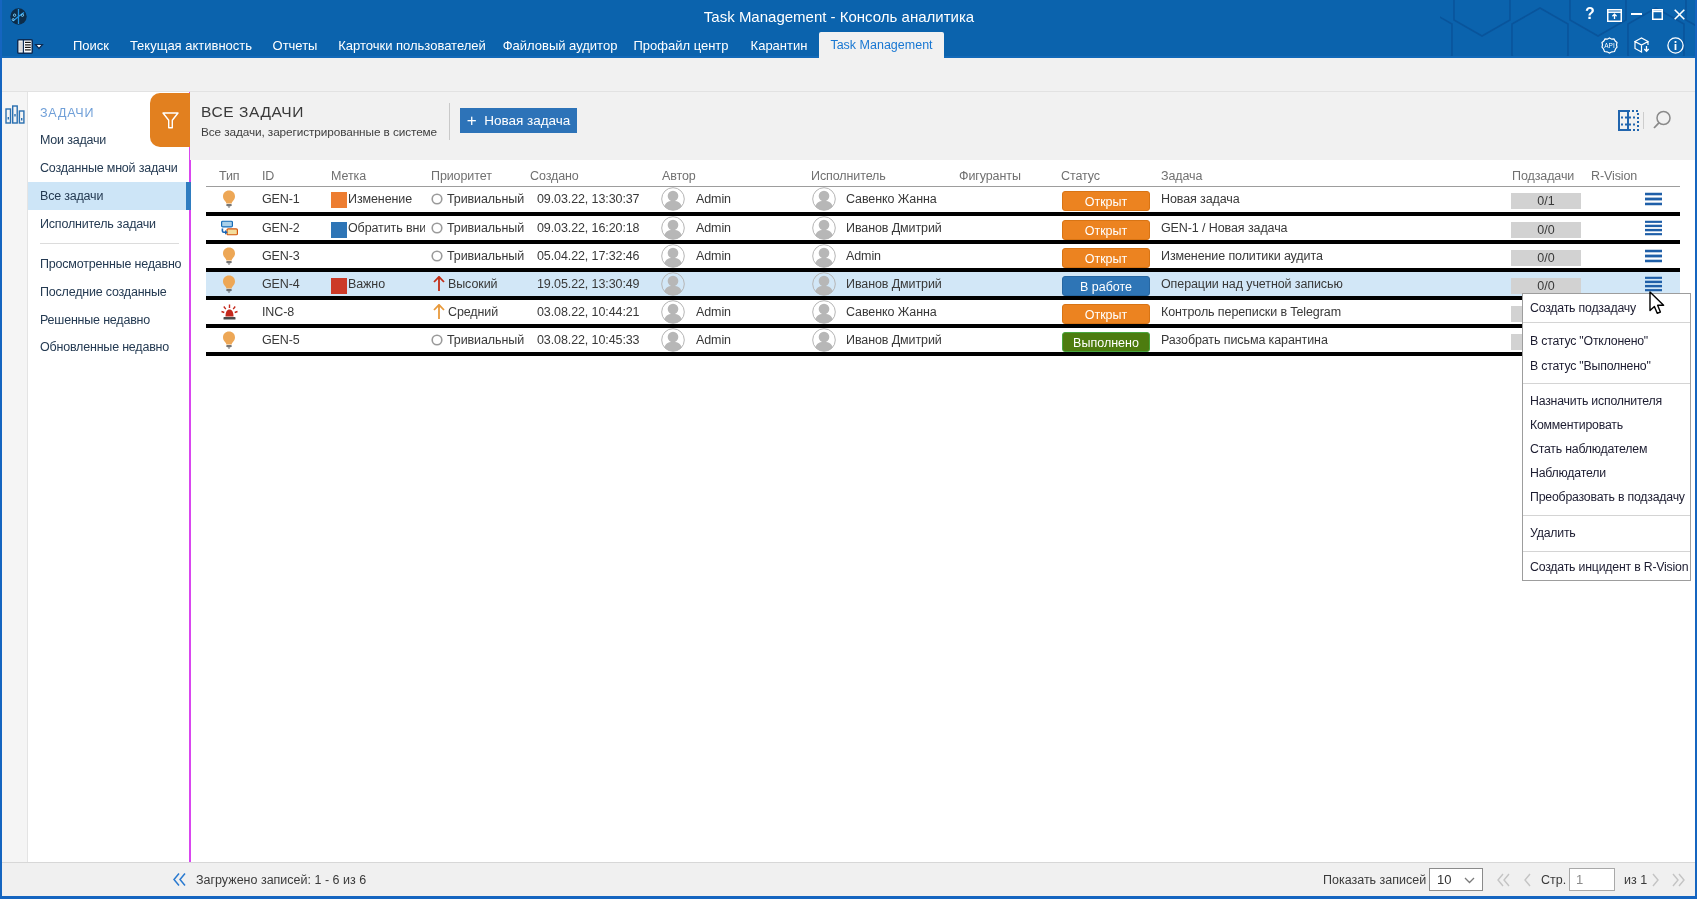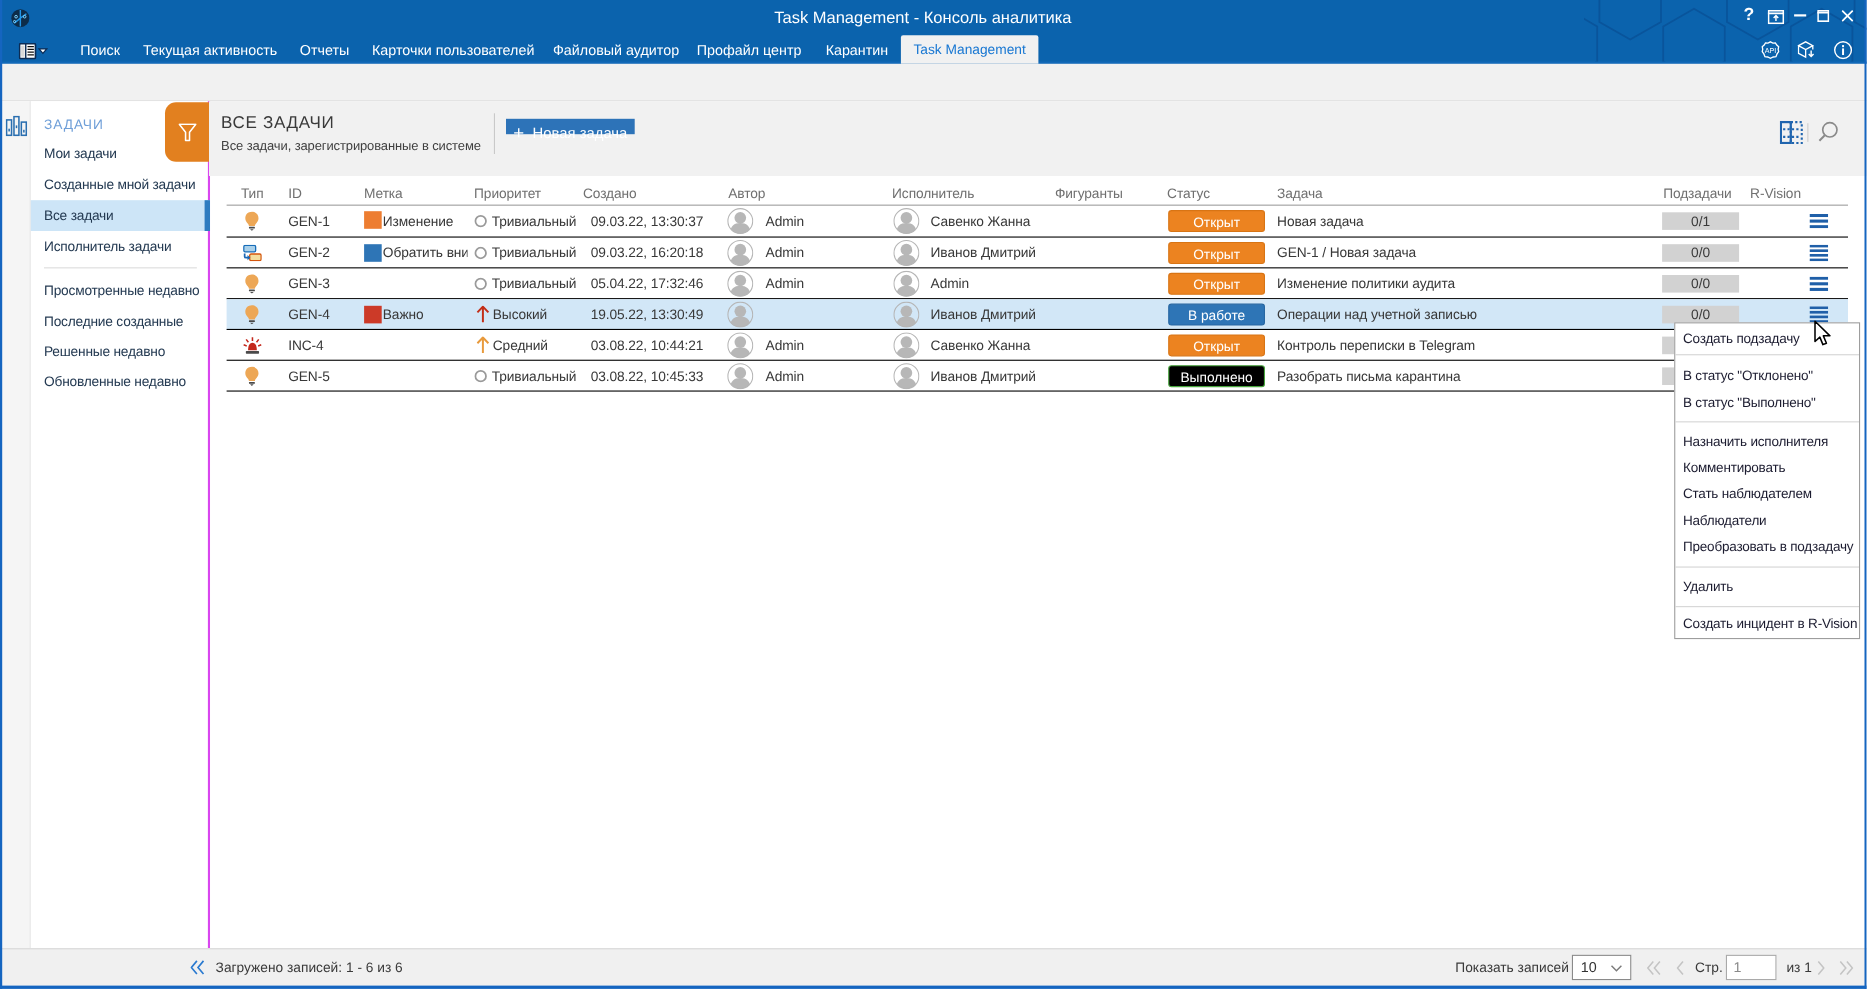--- a/index.html
+++ b/index.html
@@ -12,42 +12,42 @@
 
 .navbar{position:absolute;left:0;top:33px;width:1697px;height:25px}
 .nav{position:absolute;top:5px;transform:translateX(-50%);color:#fff;font-size:13px;white-space:nowrap}
 .activetab{position:absolute;left:819px;top:-1px;width:125px;height:26px;background:#f1f1f1;border-radius:2px 2px 0 0;color:#1877d2;font-size:12.5px;text-align:center;line-height:27px}
 
 .band{position:absolute;left:0;top:58px;width:1697px;height:34px;background:#f1f1f1;border-bottom:1px solid #e2e2e2}
 .chead{position:absolute;left:190px;top:92px;width:1507px;height:68px;background:#f1f1f1}
 .h1{position:absolute;left:11px;top:11px;font-size:15.5px;letter-spacing:0.6px;color:#3a3a3a}
 .h2{position:absolute;left:11px;top:33px;font-size:11.8px;letter-spacing:-0.1px;color:#3f3f3f}
 .vdiv{position:absolute;left:259px;top:11px;width:1px;height:37px;background:#c9c9c9}
-.newbtn{position:absolute;left:270px;top:16px;width:117px;height:14px;background:#2d73b8;color:#fff;font-size:13.5px;text-align:center;line-height:25px}
+.newbtn{position:absolute;left:270px;top:16px;width:117px;height:25px;background:#2d73b8;color:#fff;font-size:13.5px;text-align:center;line-height:25px}
 
 .leftstrip{position:absolute;left:0;top:92px;width:28px;height:770px;background:#f5f5f5;border-right:1px solid #e4e4e4}
 .sidebar{position:absolute;left:28px;top:92px;width:163px;height:770px;background:#fff;border-right:2px solid #d946ef}
 .sb-h{position:absolute;left:12px;top:14px;font-size:12.5px;letter-spacing:0.8px;color:#6f9fd8}
 .sb-i{position:absolute;left:12px;font-size:12.5px;letter-spacing:-0.2px;line-height:15px;color:#243a52;white-space:nowrap}
 .sb-sel{position:absolute;left:0;top:90px;width:163px;height:28px;background:#cde5f7}
 .sb-bar{position:absolute;right:0;top:0;width:5px;height:28px;background:#2f7cc0}
 .sb-sep{position:absolute;left:12px;top:151px;width:139px;height:1px;background:#dcdcdc}
 .filterbtn{position:absolute;left:150px;top:93px;width:40px;height:54px;background:#e2801f;border-radius:10px 0 0 10px}
 
 .content{position:absolute;left:191px;top:160px;width:1506px;height:702px;background:#fff}
 .th{position:absolute;top:9px;font-size:12.5px;letter-spacing:-0.1px;color:#707070;white-space:nowrap}
 .thline{position:absolute;left:15px;top:26px;width:1474px;height:1px;background:#9d9d9d}
-.row{position:absolute;left:15px;width:1474px;height:28px;border-bottom:1px solid #000000}
+.row{position:absolute;left:15px;width:1474px;height:28px;border-bottom:4px solid #000000}
 .row.sel{background:#d2e7f7}
 .c{position:absolute;top:50%;transform:translateY(-50%);font-size:12.5px;letter-spacing:-0.1px;color:#383838;white-space:nowrap}
 .sq{position:absolute;top:6px;width:16px;height:16px}
 .badge{position:absolute;left:856px;top:4px;width:88px;height:20px;border-radius:3px;color:#fff;font-size:12.5px;text-align:center;line-height:20px}
 .b-open{background:#ec8320;border:1px solid #d87414}
 .b-work{background:#2e75b6;border:1px solid #2767a2}
-.b-done{background:#000000;border:1px solid #49a63e}
+.b-done{background:#4d7c0f;border:1px solid #49a63e}
 .sub{position:absolute;left:1305px;top:6px;width:70px;height:16px;background:#d2d2d2;color:#3a3a3a;font-size:12.5px;text-align:center;line-height:16px}
 
 .ctx{position:absolute;left:1522px;top:293px;width:169px;height:288px;background:#fff;border:1px solid #9d9d9d;z-index:50}
 .mi{position:absolute;left:7px;font-size:12.3px;letter-spacing:-0.2px;color:#1c1c30;white-space:nowrap}
 .msep{position:absolute;left:0;width:167px;height:1px;background:#d4d4d4}
 
 .statusbar{position:absolute;left:0;top:862px;width:1697px;height:34px;background:#f0f0f0;border-top:1px solid #d7d7d7;font-size:12.5px;color:#3a3a3a}
 .sb-t{position:absolute;top:10px;white-space:nowrap}
 .pgsel{position:absolute;left:1429px;top:5px;width:54px;height:23px;background:#fff;border:1px solid #8a8a8a;font-size:13px;color:#333;line-height:21px;padding-left:7px}
 .pginp{position:absolute;left:1569px;top:5px;width:46px;height:23px;background:#fff;border:1px solid #a9a9a9;font-size:13px;color:#8a8a8a;line-height:21px;padding-left:6px}
@@ -364,21 +364,21 @@
         <rect x="0" y="12.6" width="17" height="2.4" fill="#1f5fa8"></rect>
     </svg>
   </div>
 
   <div class="row" style="top:140px">
     <svg class="c" style="left:14px;height:17px" width="19" height="17" viewBox="0 0 19 17">
       <path d="M5.5 13 C5.5 8.5 7 6 9.5 6 C12 6 13.5 8.5 13.5 13 Z" fill="#c4281c"></path>
       <rect x="3.5" y="13.6" width="12" height="2.4" rx="0.6" fill="#4a4a4a"></rect>
       <path d="M9.5 4.5 L9.5 1 M5.8 5.6 L3.8 3 M13.2 5.6 L15.2 3 M4.3 9 L1.5 8 M14.7 9 L17.5 8" stroke="#c4281c" stroke-width="1.4" fill="none"></path>
     </svg>
-    <span class="c" style="left:56px">INC-4</span>
+    <span class="c" style="left:56px">INC-8</span>
     <svg class="c" style="left:227px;height:16px" width="12" height="16" viewBox="0 0 12 16">
       <path d="M6 0.8 L6 15 M1 6 L6 0.8 L11 6" fill="none" stroke="#e89a3c" stroke-width="1.8"></path>
     </svg>
     <span class="c" style="left:242px">Средний</span>
     <span class="c" style="left:331px">03.08.22, 10:44:21</span>
     <svg class="c" style="left:455px;height:24px" width="24" height="24" viewBox="0 0 24 24">
       <g clip-path="url(#av1)">
           <circle cx="12" cy="9" r="5.3" fill="#b7b7b7"></circle>
           <path d="M2.6 24 C2.6 16.4 6.5 13.7 12 13.7 C17.5 13.7 21.4 16.4 21.4 24 Z" fill="#b7b7b7"></path>
         </g>

